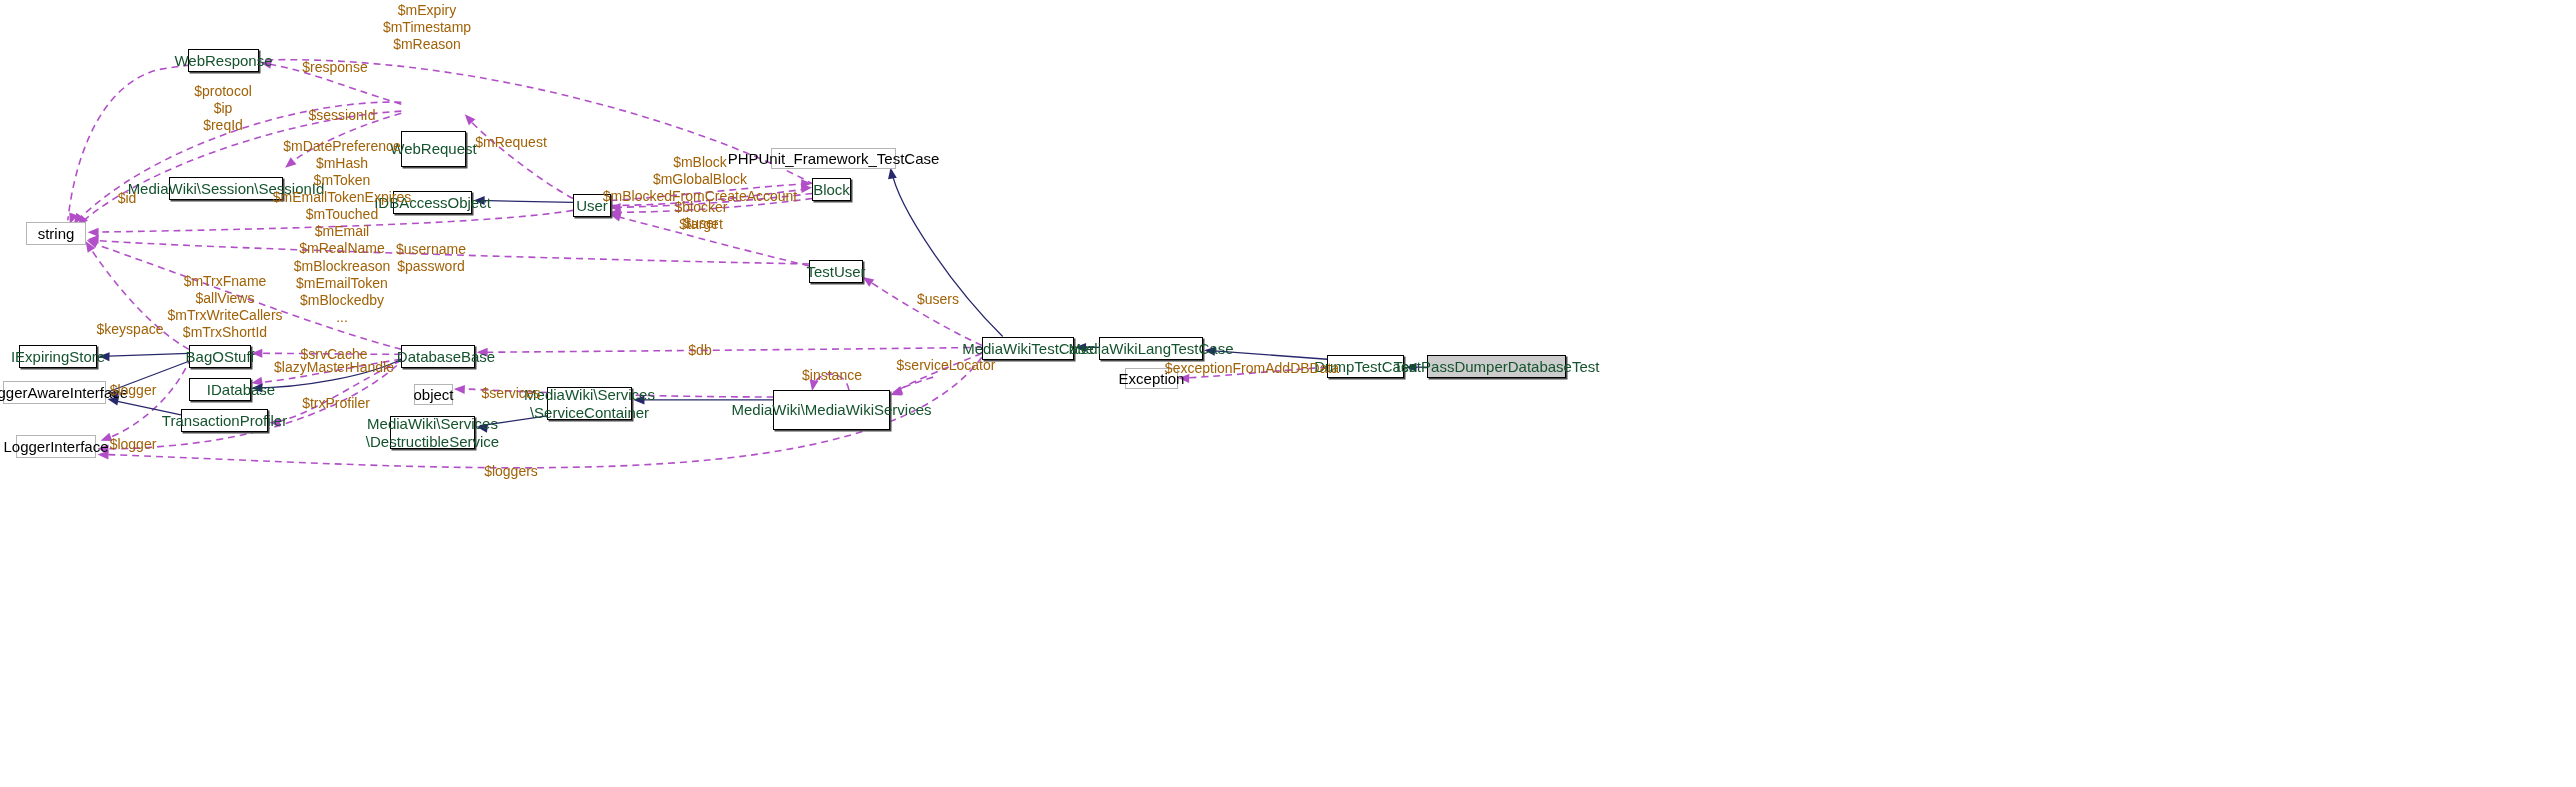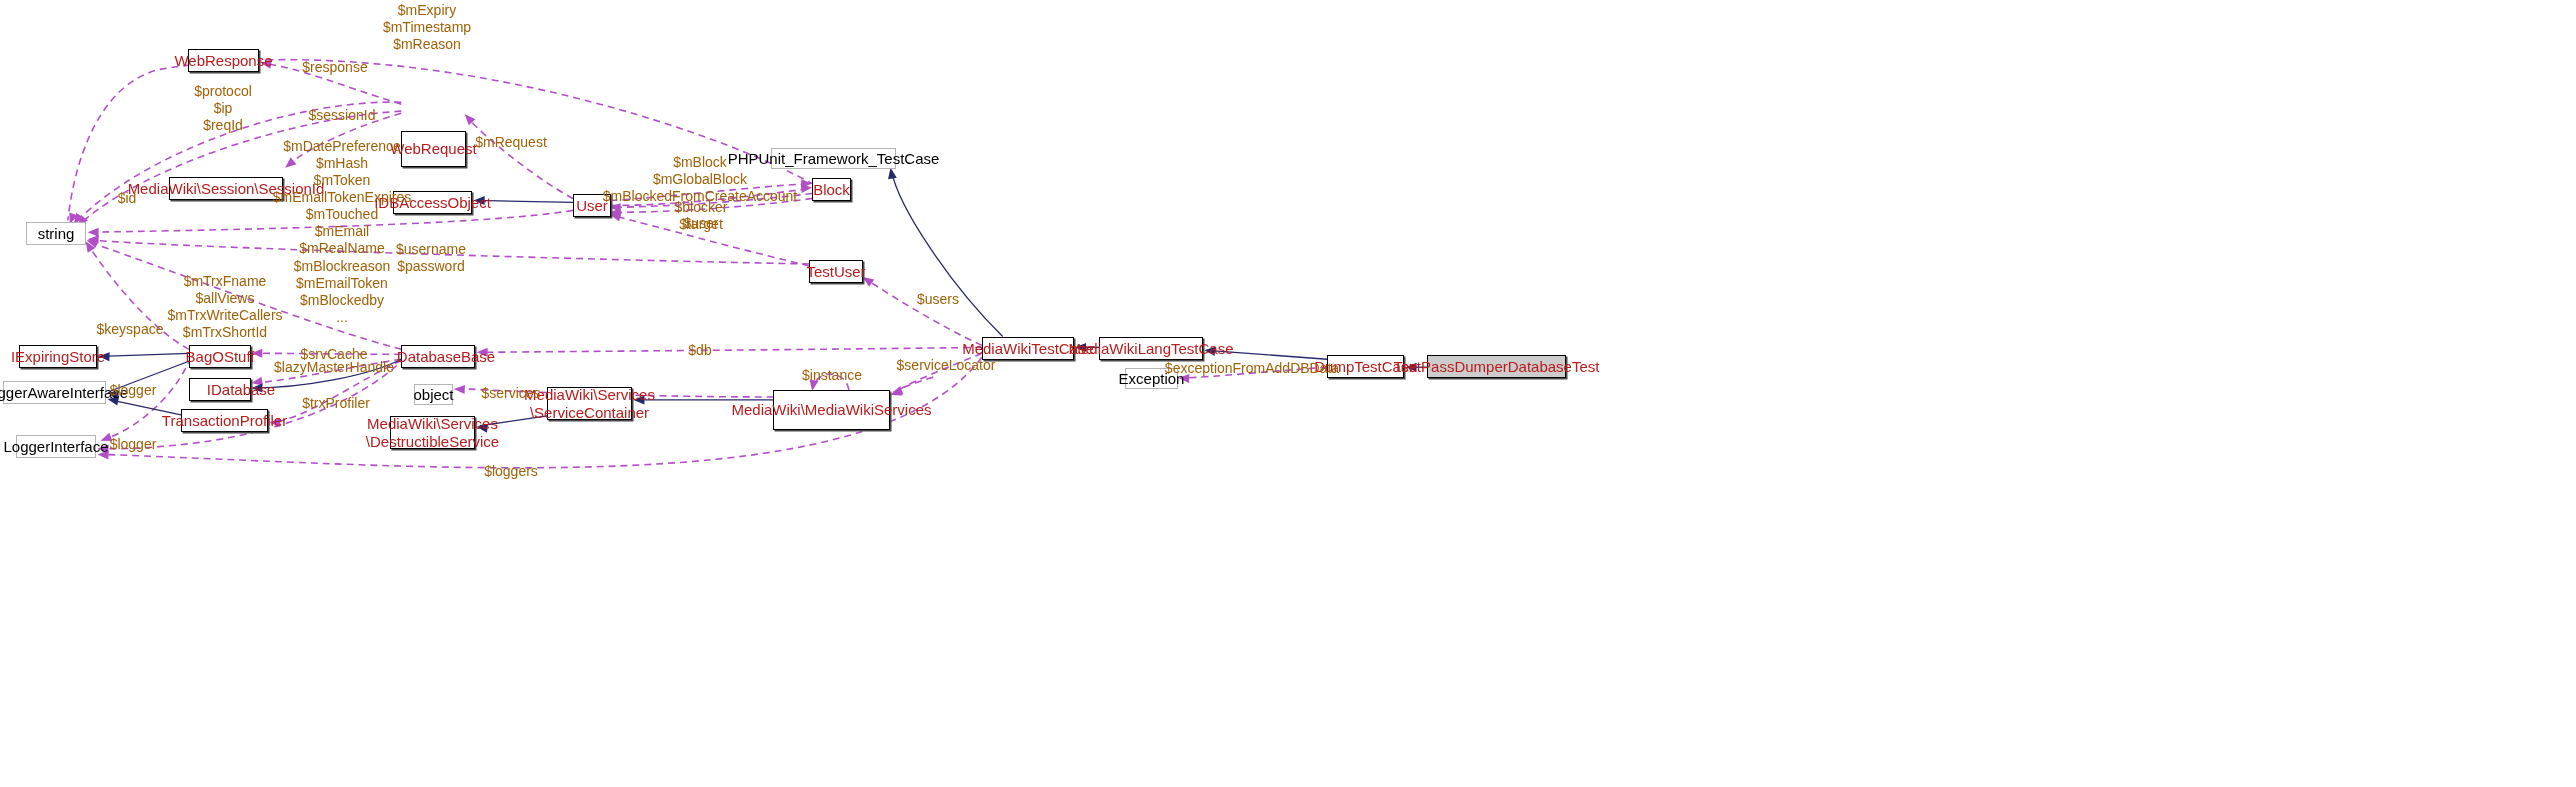--- a/index.html
+++ b/index.html
@@ -5,21 +5,21 @@
 <style>
   html,body{margin:0;padding:0;background:#ffffff;}
   body{font-family:"Liberation Sans","DejaVu Sans",sans-serif;}
   #canvas{position:relative;width:2576px;height:787px;background:#fff;overflow:hidden;}
   svg.edges{position:absolute;left:0;top:0;width:2576px;height:787px;pointer-events:none;}
   .node{
     position:absolute;
     box-sizing:border-box;
     background:#ffffff;
     border:1px solid #000000;
-    color:#b91c1c;
+    color:#14532d;
     font-size:15px;
     line-height:1.15;
     display:flex;
     align-items:center;
     justify-content:center;
     text-align:center;
     white-space:pre;
     letter-spacing:0px;
     box-shadow:1.5px 1.5px 0 0 #4a4a4a;
   }

